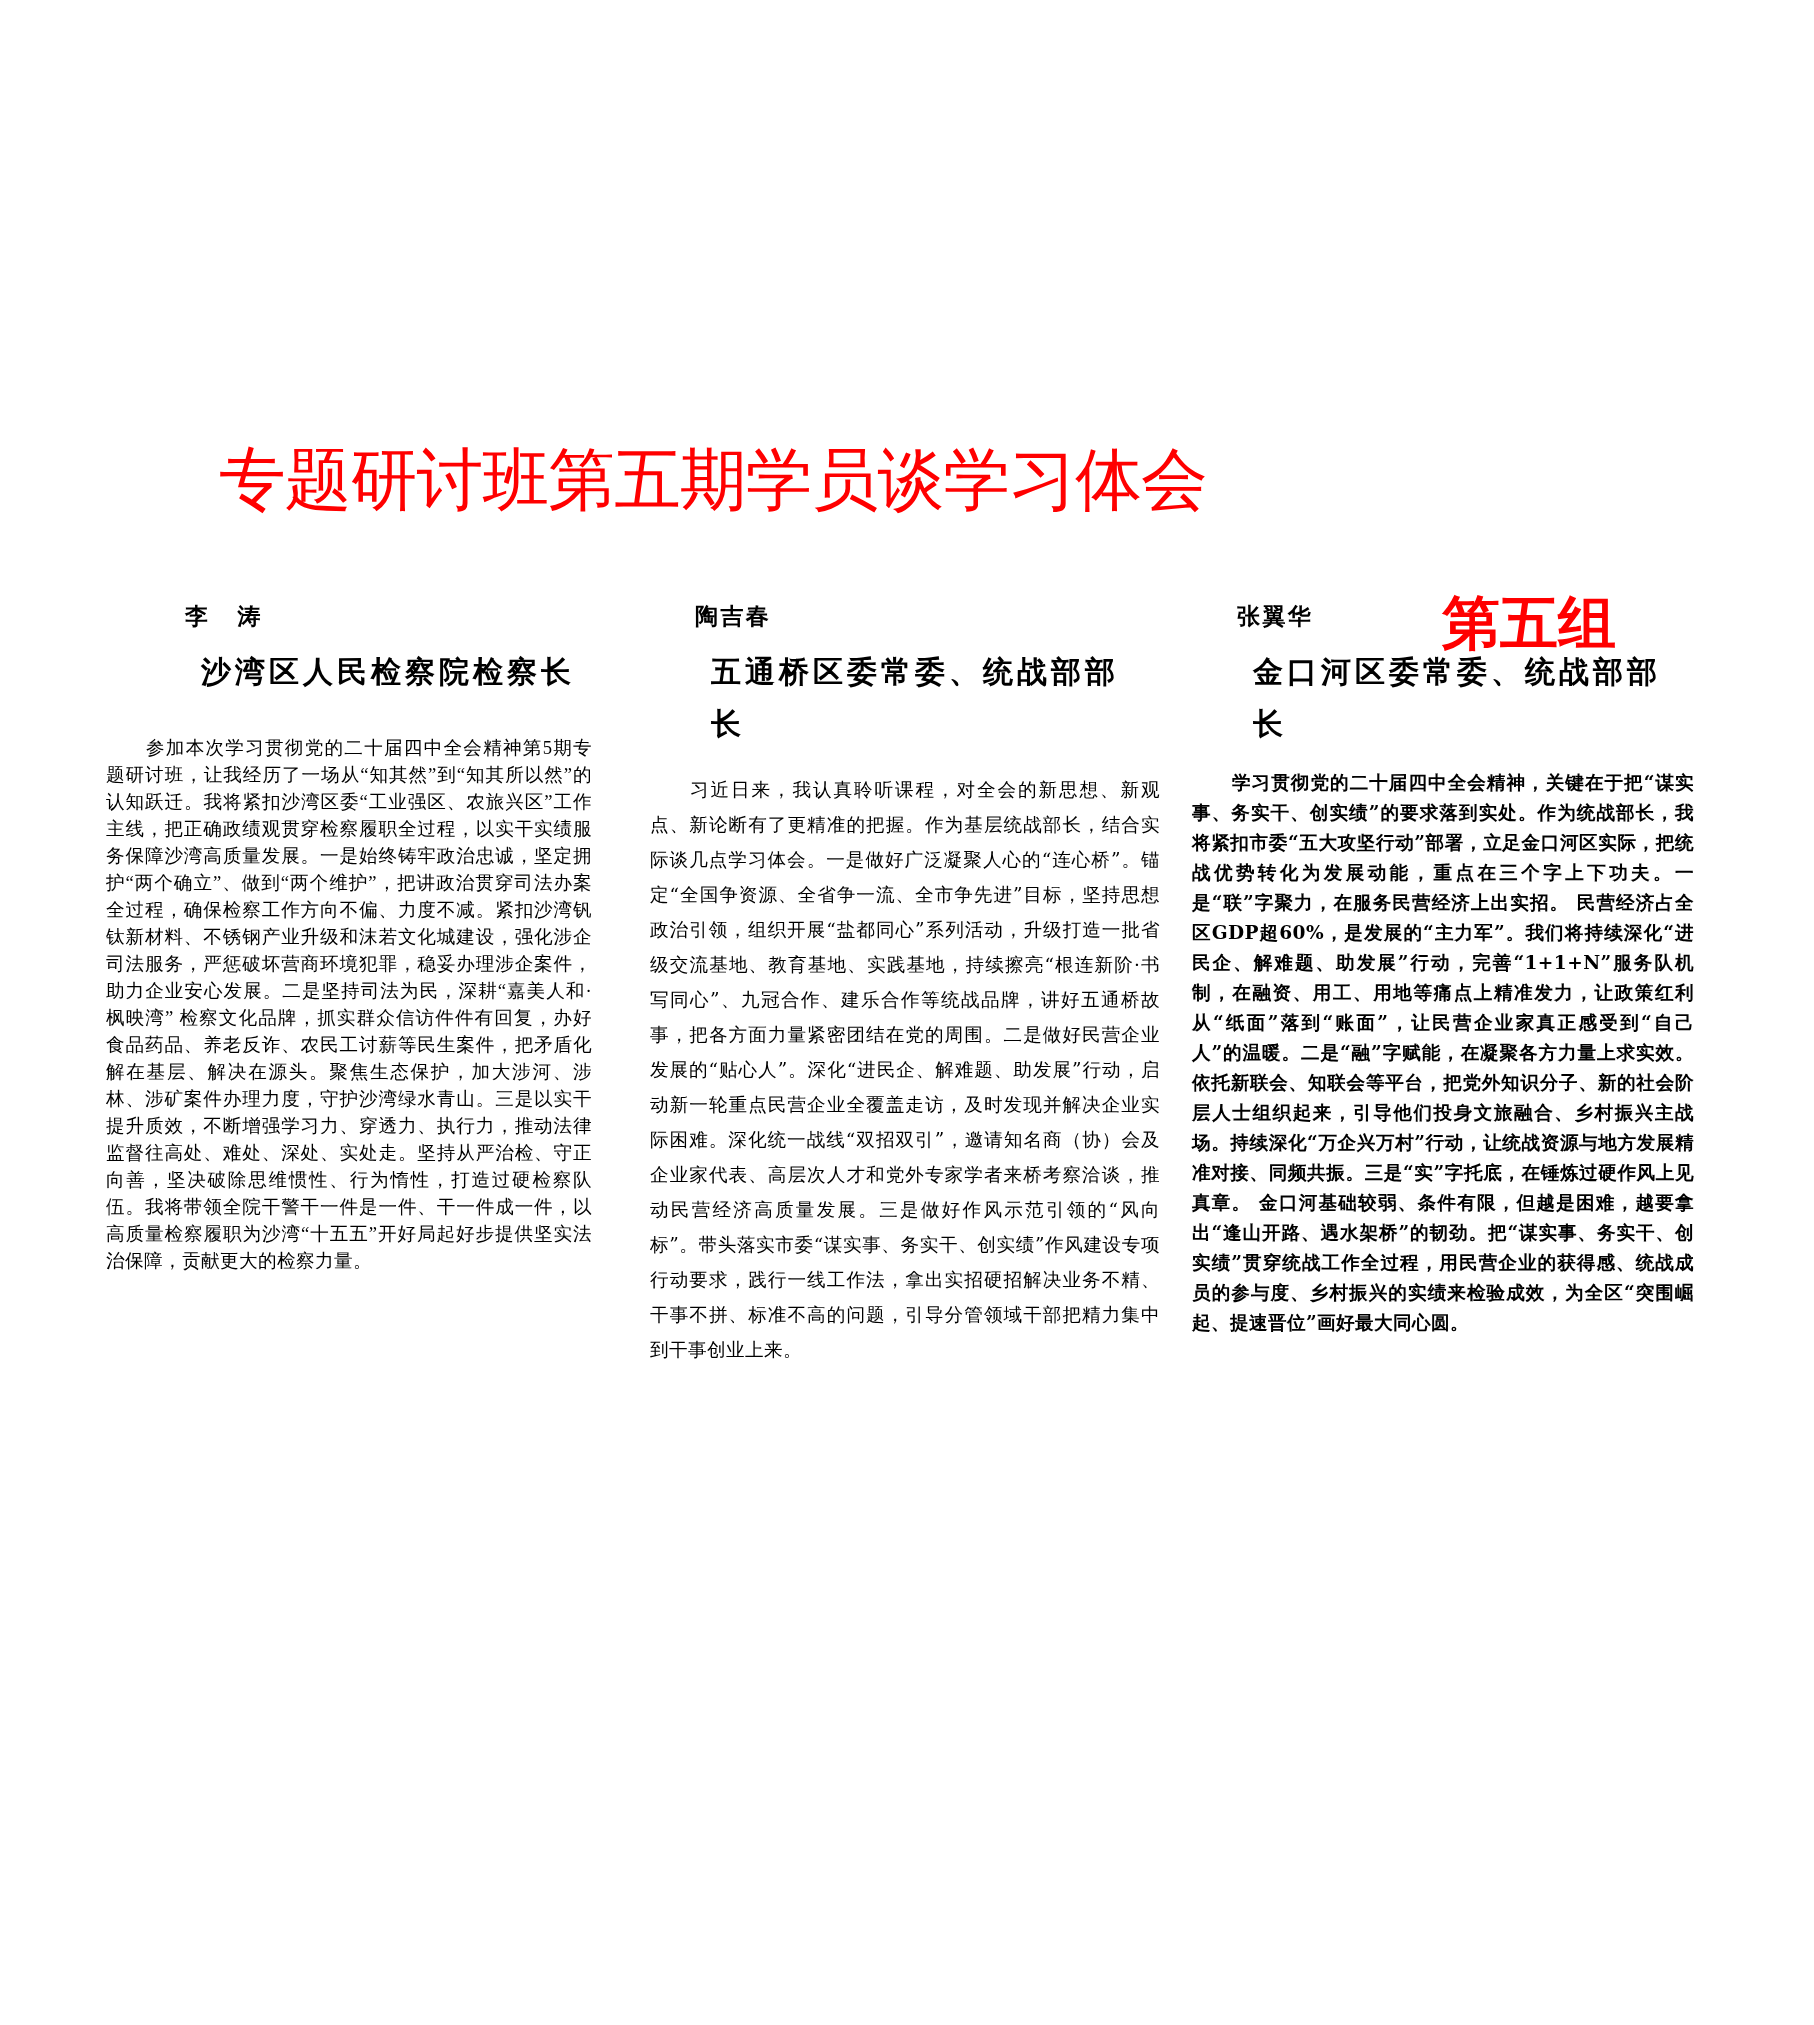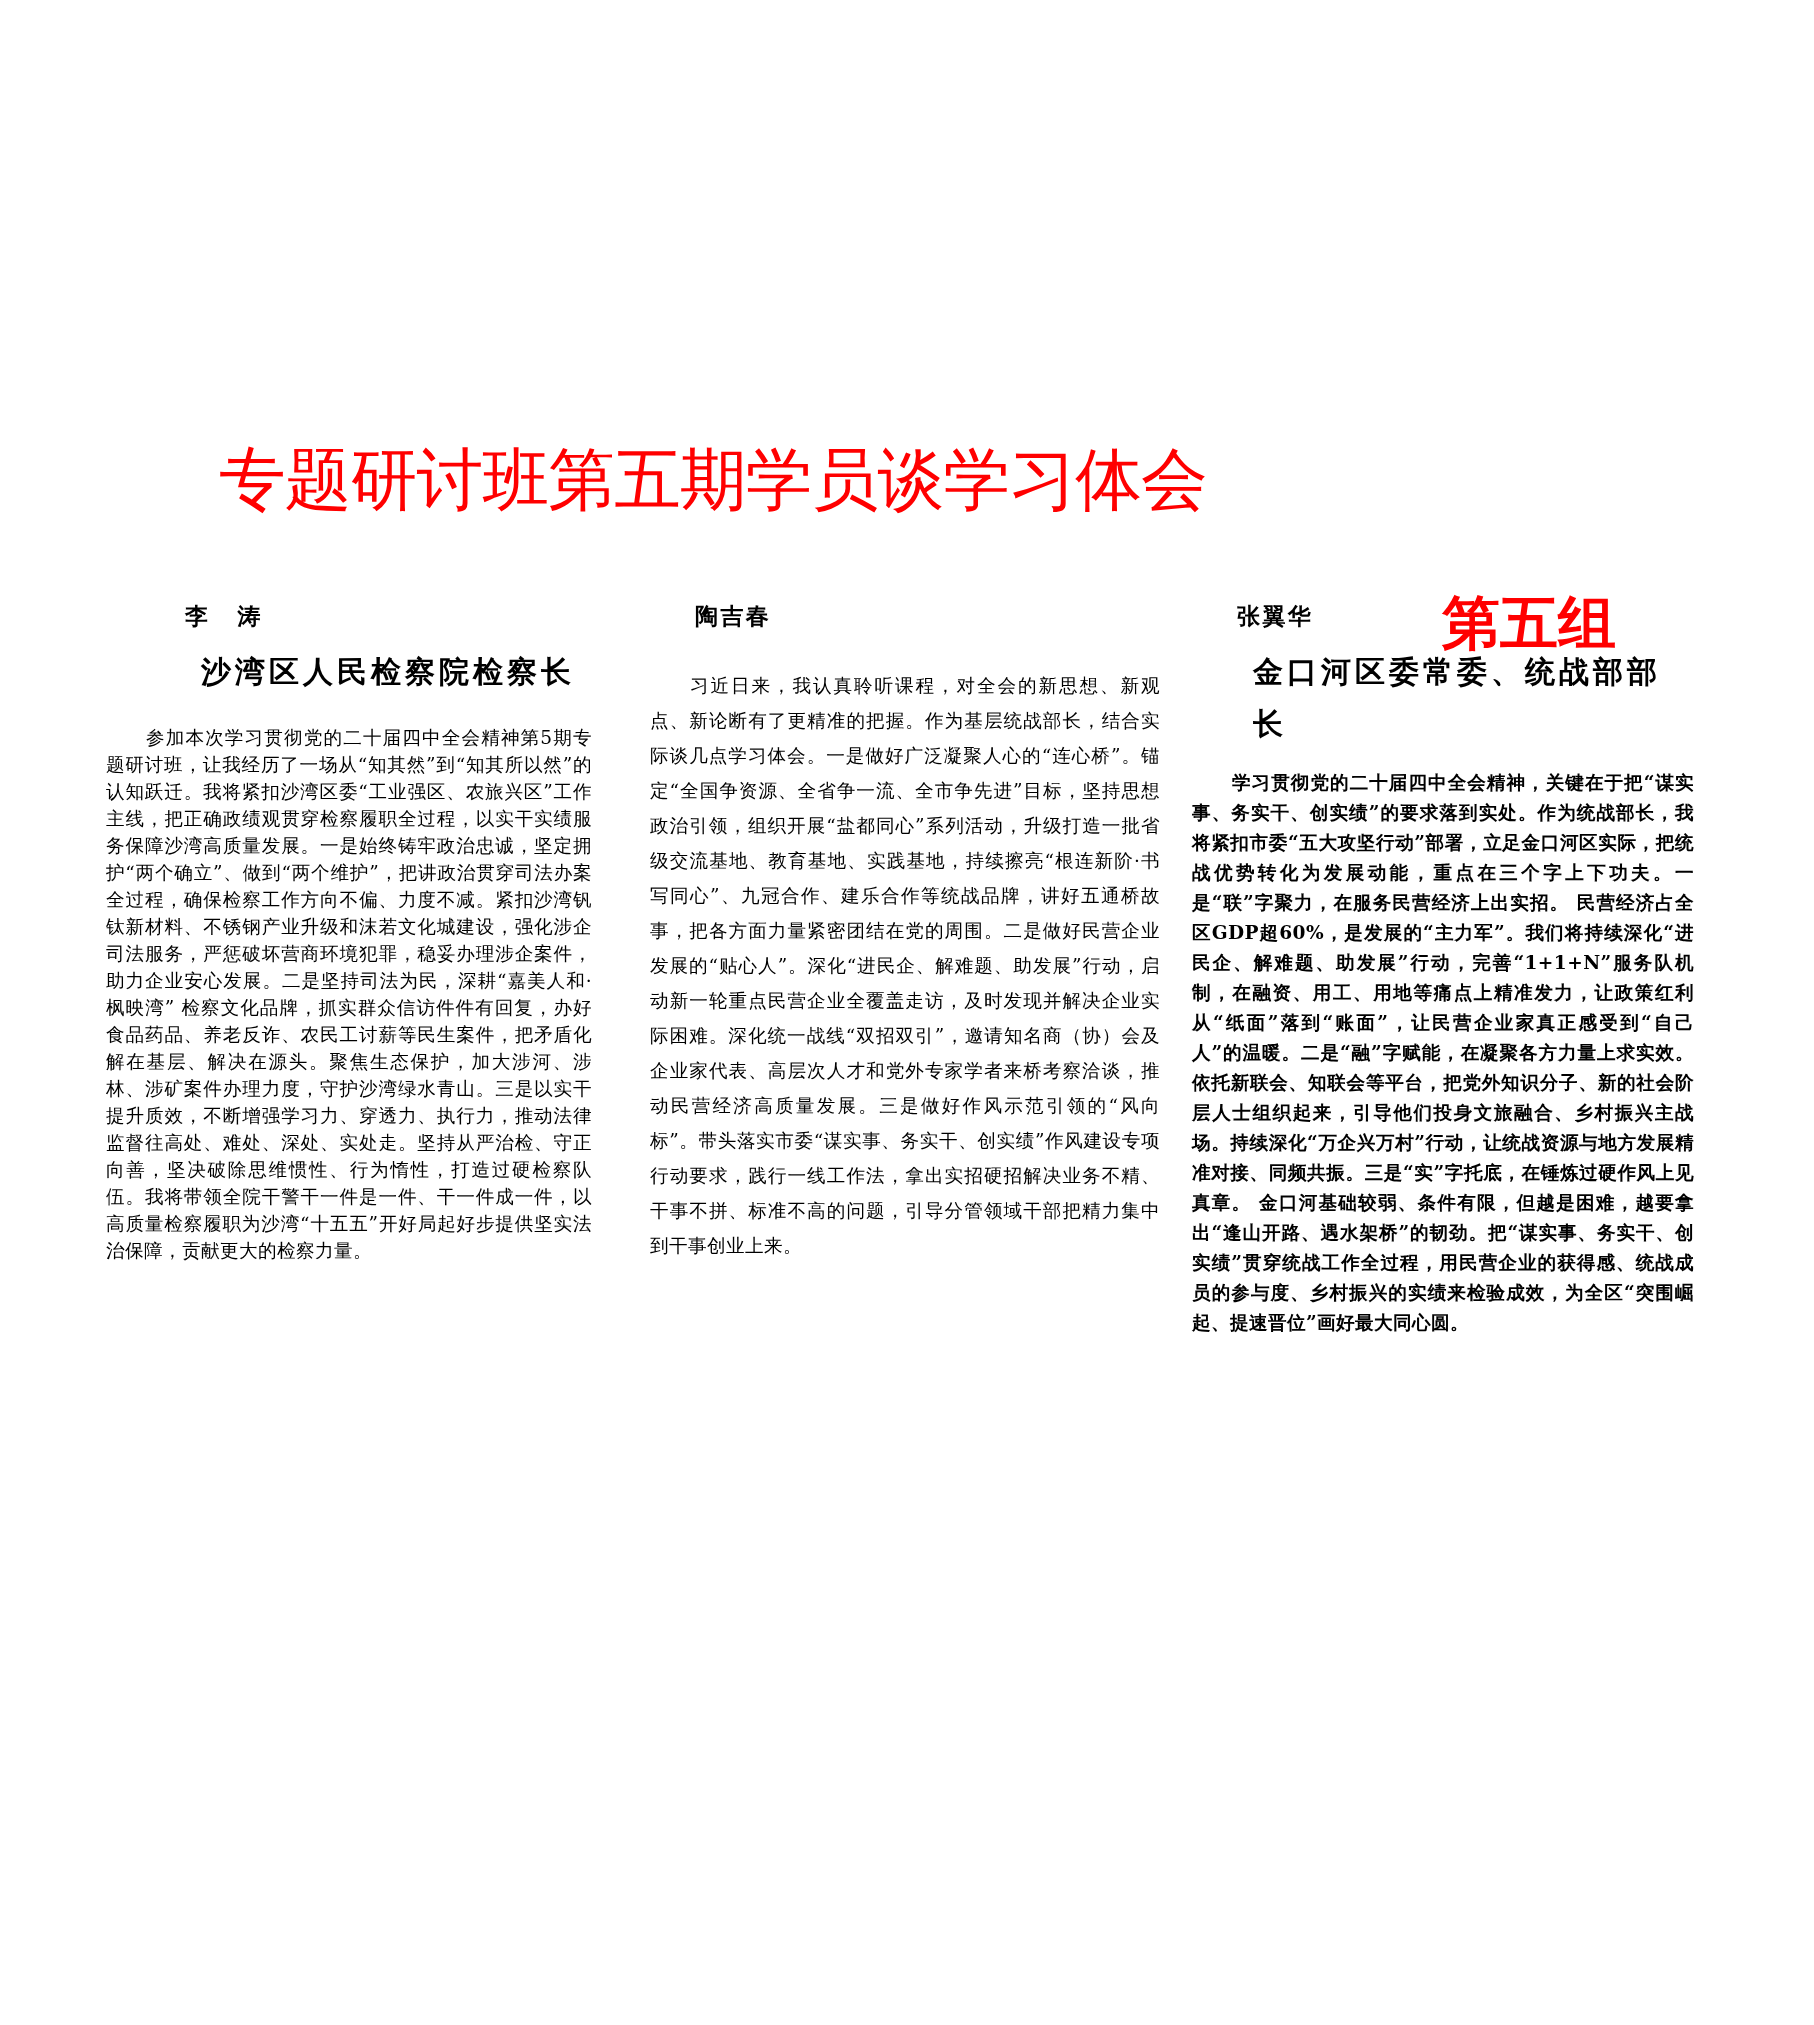--- a/index.html
+++ b/index.html
@@ -87,41 +87,42 @@
   .body-text {
     margin: 0;
     font-family: "DejaVu Serif", "Liberation Serif", serif;
     font-size: 18.6px;
     line-height: 27px;
     text-indent: 40px;
     text-align: justify;
     letter-spacing: 0.4px;
     word-break: break-all;
   }
-  .col-1 .body-text { margin-top: 24px; width: 486px; }
+  .col-1 .body-text { margin-top: 34px; width: 486px; font-family: Liberation Serif, serif; }
   .col-2 .body-text { margin-top: 20px; width: 510px; line-height: 35px; }
   .col-3 .body-text { margin-top: 12px; width: 502px; line-height: 30px; font-weight: bold; }
 </style>
 </head>
 <body>
 
 <div class="page">
 
   <h1 class="main-title">专题研讨班第五期学员谈学习体会</h1>
 
   <h2 class="group-label">第五组</h2>
 
   <section class="column col-1">
     <h3 class="author-name">李　涛</h3>
     <h4 class="author-title">沙湾区人民检察院检察长</h4>
     <p class="body-text">参加本次学习贯彻党的二十届四中全会精神第5期专题研讨班，让我经历了一场从“知其然”到“知其所以然”的认知跃迁。我将紧扣沙湾区委“工业强区、农旅兴区”工作主线，把正确政绩观贯穿检察履职全过程，以实干实绩服务保障沙湾高质量发展。一是始终铸牢政治忠诚，坚定拥护“两个确立”、做到“两个维护”，把讲政治贯穿司法办案全过程，确保检察工作方向不偏、力度不减。紧扣沙湾钒钛新材料、不锈钢产业升级和沫若文化城建设，强化涉企司法服务，严惩破坏营商环境犯罪，稳妥办理涉企案件，助力企业安心发展。二是坚持司法为民，深耕“嘉美人和·枫映湾” 检察文化品牌，抓实群众信访件件有回复，办好食品药品、养老反诈、农民工讨薪等民生案件，把矛盾化解在基层、解决在源头。聚焦生态保护，加大涉河、涉林、涉矿案件办理力度，守护沙湾绿水青山。三是以实干提升质效，不断增强学习力、穿透力、执行力，推动法律监督往高处、难处、深处、实处走。坚持从严治检、守正向善，坚决破除思维惯性、行为惰性，打造过硬检察队伍。我将带领全院干警干一件是一件、干一件成一件，以高质量检察履职为沙湾“十五五”开好局起好步提供坚实法治保障，贡献更大的检察力量。</p>
   </section>
 
   <section class="column col-2">
     <h3 class="author-name">陶吉春</h3>
+    <h4 class="author-title">五通桥区委常委、统战部部长</h4>
     <p class="body-text">习近日来，我认真聆听课程，对全会的新思想、新观点、新论断有了更精准的把握。作为基层统战部长，结合实际谈几点学习体会。一是做好广泛凝聚人心的“连心桥”。锚定“全国争资源、全省争一流、全市争先进”目标，坚持思想政治引领，组织开展“盐都同心”系列活动，升级打造一批省级交流基地、教育基地、实践基地，持续擦亮“根连新阶·书写同心”、九冠合作、建乐合作等统战品牌，讲好五通桥故事，把各方面力量紧密团结在党的周围。二是做好民营企业发展的“贴心人”。深化“进民企、解难题、助发展”行动，启动新一轮重点民营企业全覆盖走访，及时发现并解决企业实际困难。深化统一战线“双招双引”，邀请知名商（协）会及企业家代表、高层次人才和党外专家学者来桥考察洽谈，推动民营经济高质量发展。三是做好作风示范引领的“风向标”。带头落实市委“谋实事、务实干、创实绩”作风建设专项行动要求，践行一线工作法，拿出实招硬招解决业务不精、干事不拼、标准不高的问题，引导分管领域干部把精力集中到干事创业上来。</p>
   </section>
 
   <section class="column col-3">
     <h3 class="author-name">张翼华</h3>
     <h4 class="author-title">金口河区委常委、统战部部长</h4>
     <p class="body-text">学习贯彻党的二十届四中全会精神，关键在于把“谋实事、务实干、创实绩”的要求落到实处。作为统战部长，我将紧扣市委“五大攻坚行动”部署，立足金口河区实际，把统战优势转化为发展动能，重点在三个字上下功夫。一是“联”字聚力，在服务民营经济上出实招。 民营经济占全区GDP超60%，是发展的“主力军”。我们将持续深化“进民企、解难题、助发展”行动，完善“1+1+N”服务队机制，在融资、用工、用地等痛点上精准发力，让政策红利从“纸面”落到“账面”，让民营企业家真正感受到“自己人”的温暖。二是“融”字赋能，在凝聚各方力量上求实效。 依托新联会、知联会等平台，把党外知识分子、新的社会阶层人士组织起来，引导他们投身文旅融合、乡村振兴主战场。持续深化“万企兴万村”行动，让统战资源与地方发展精准对接、同频共振。三是“实”字托底，在锤炼过硬作风上见真章。 金口河基础较弱、条件有限，但越是困难，越要拿出“逢山开路、遇水架桥”的韧劲。把“谋实事、务实干、创实绩”贯穿统战工作全过程，用民营企业的获得感、统战成员的参与度、乡村振兴的实绩来检验成效，为全区“突围崛起、提速晋位”画好最大同心圆。</p>
   </section>
 
 </div>

